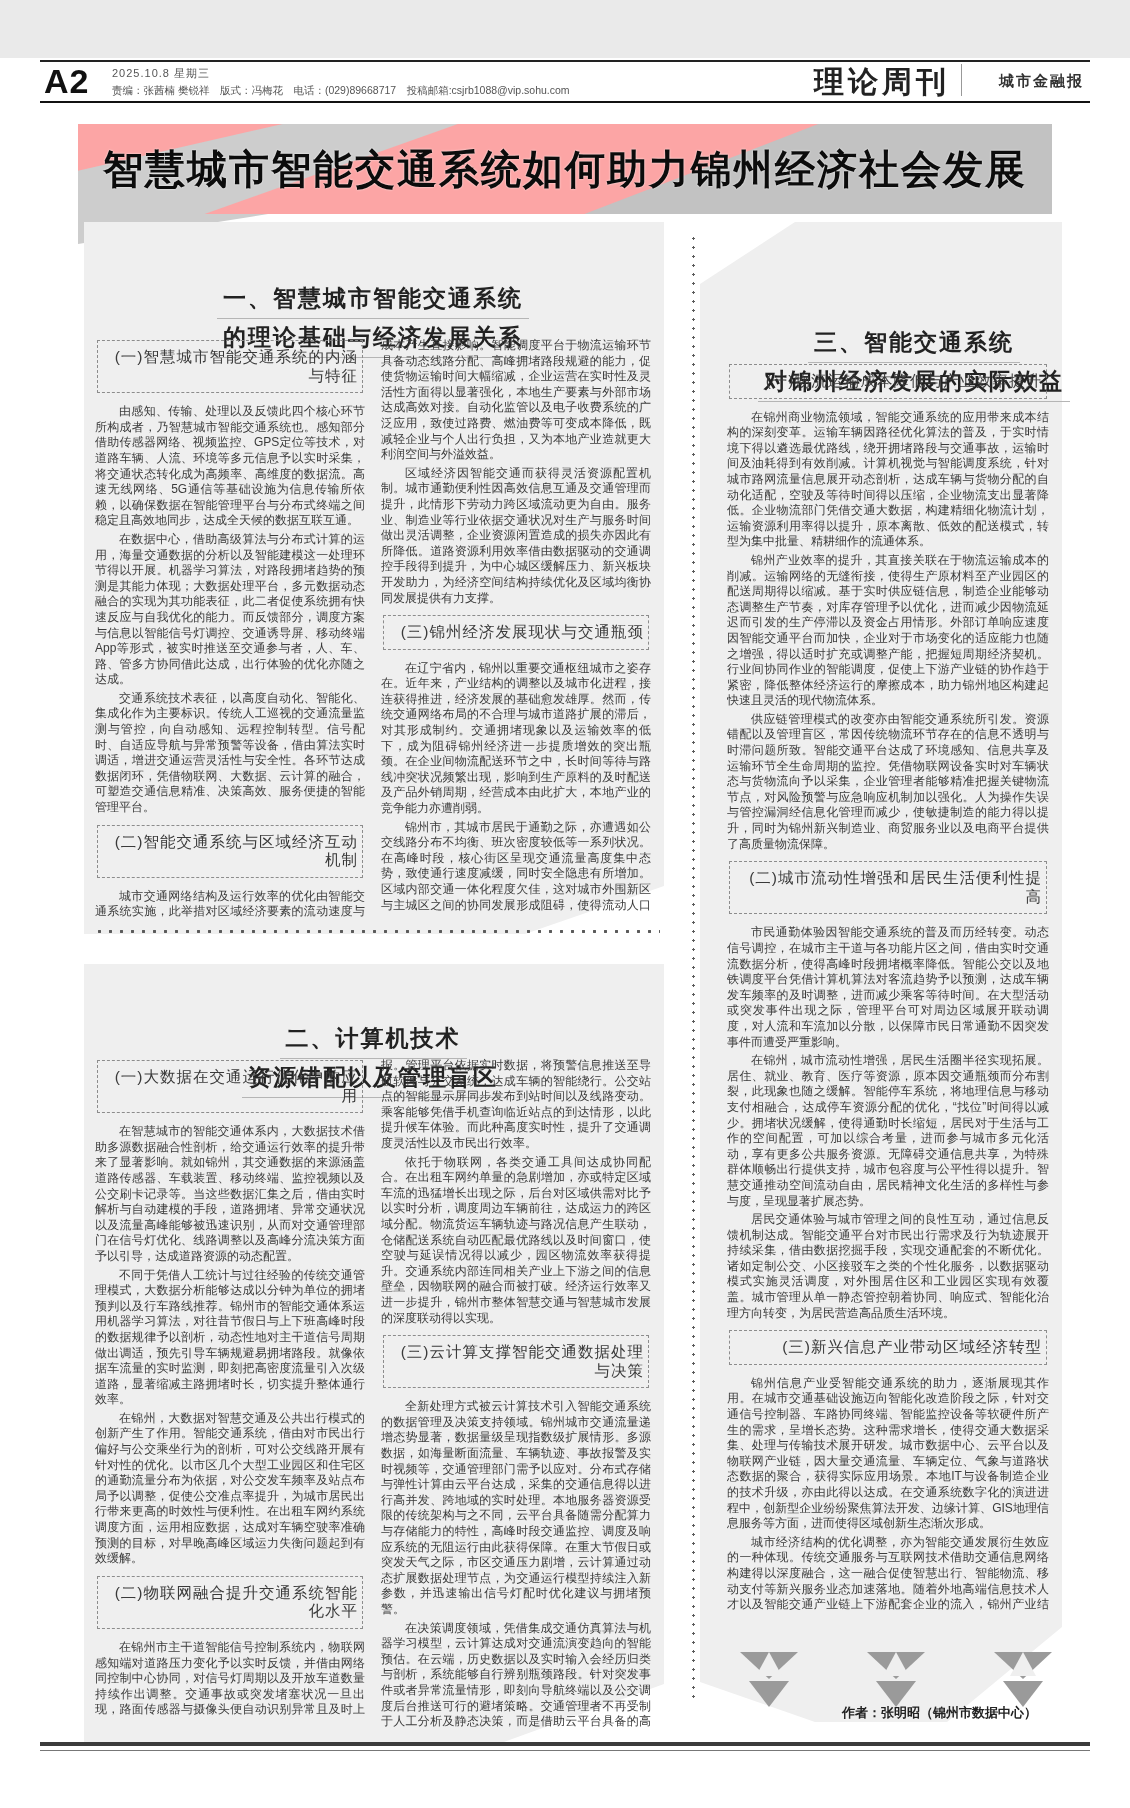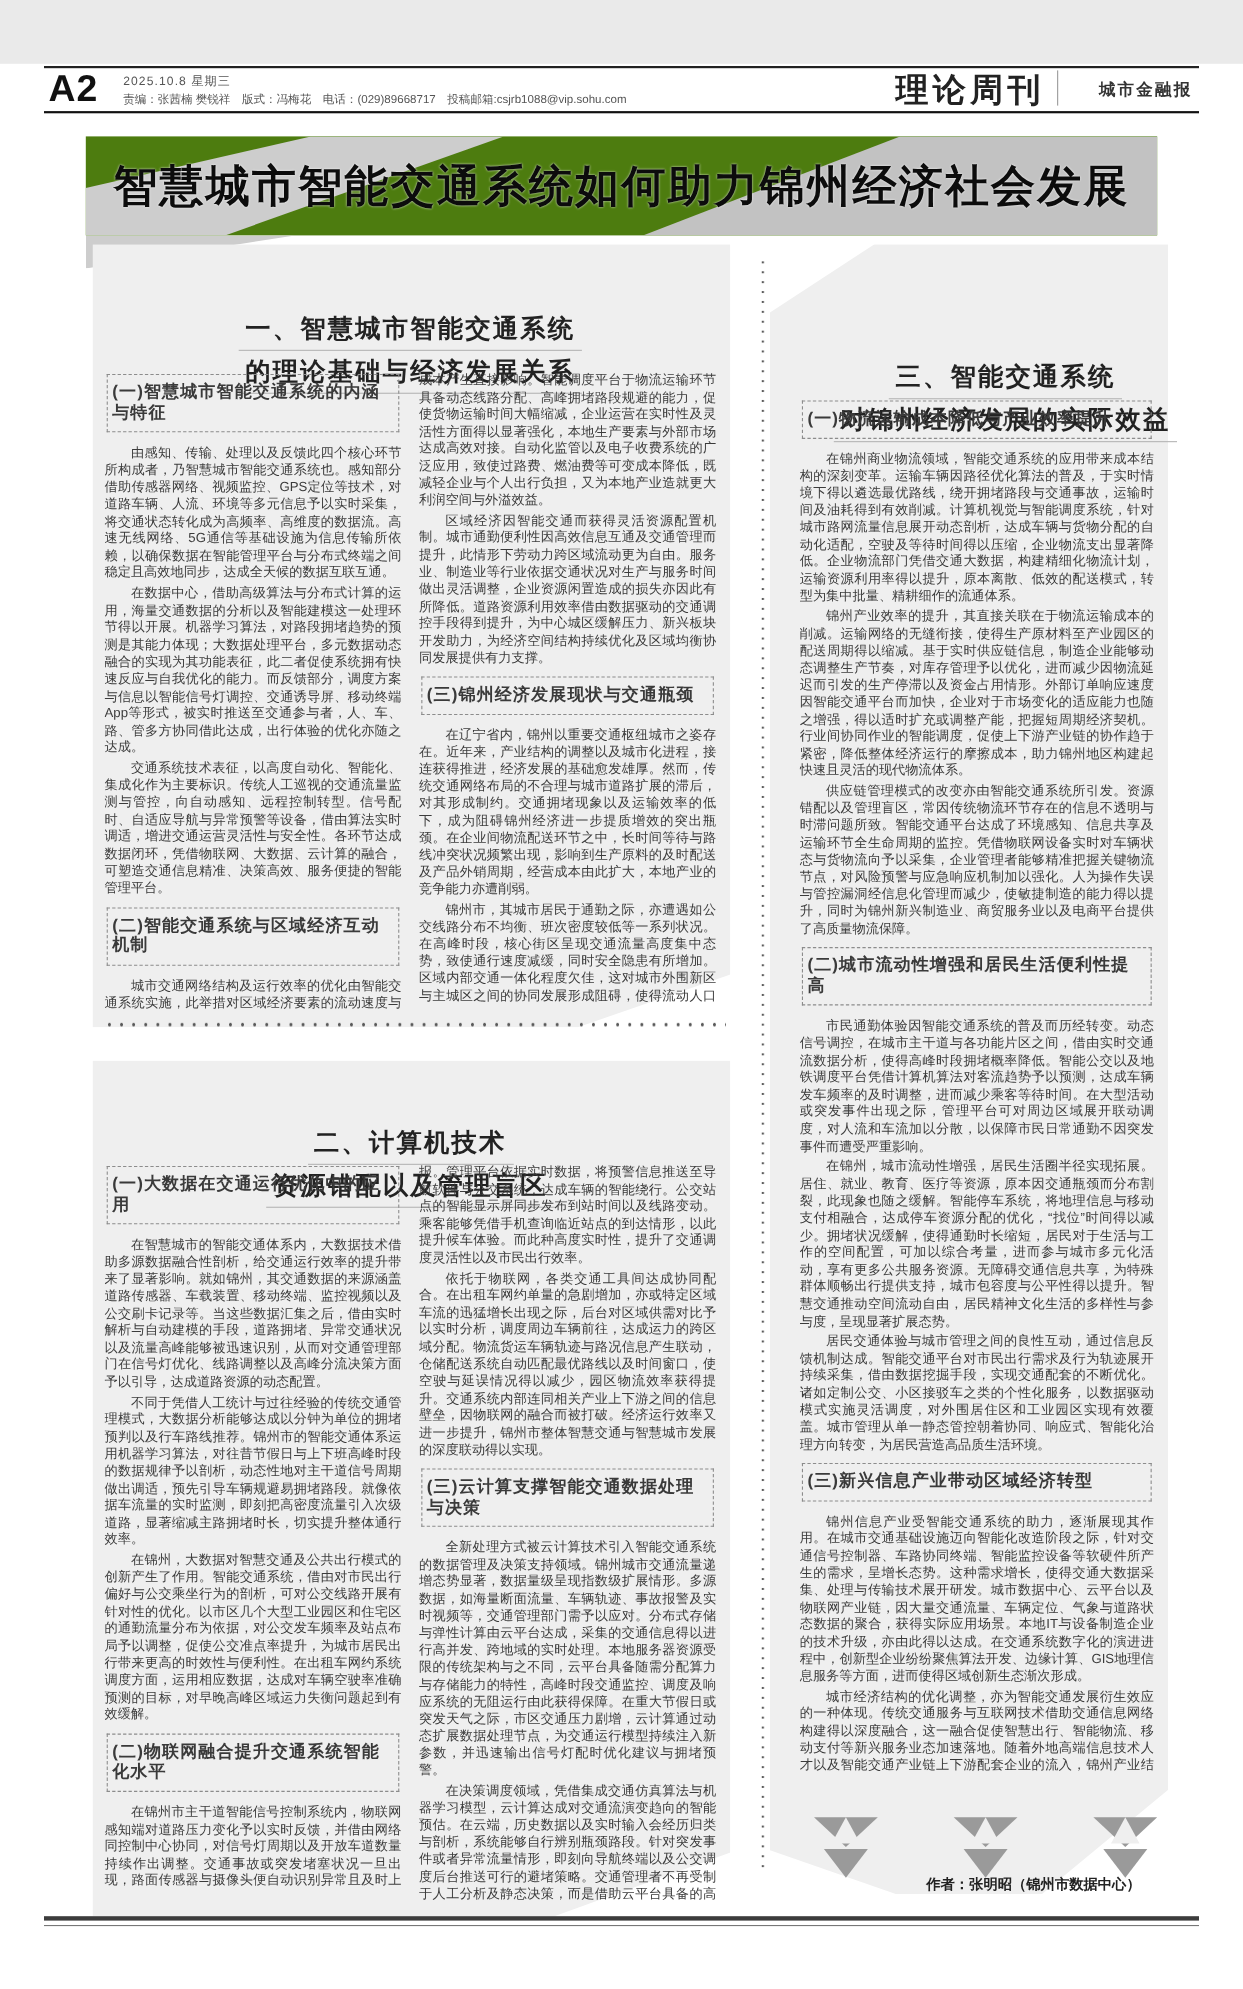--- a/index.html
+++ b/index.html
@@ -12,21 +12,21 @@
   .rule-top { position:absolute; left:40px; top:60px; width:1050px; height:2px; background:#222; }
   .rule-under-header { position:absolute; left:40px; top:101px; width:1050px; height:2px; background:#111; }
   .page-label { position:absolute; left:44px; top:62px; font-size:34px; font-weight:800; letter-spacing:1px; color:#111; }
   .date-line { position:absolute; left:112px; top:66px; font-size:11px; color:#555; letter-spacing:1px; }
   .credits-line { position:absolute; left:112px; top:84px; font-size:10.5px; color:#555; }
   .masthead { position:absolute; right:180px; top:62px; font-size:30px; font-weight:900; color:#222; letter-spacing:4px; }
   .mast-div { position:absolute; right:168px; top:64px; width:1px; height:32px; background:#999; }
   .paper-name { position:absolute; right:46px; top:72px; font-size:15px; font-weight:700; color:#333; letter-spacing:2px; font-family:"Liberation Serif","DejaVu Serif",serif; }
 
   
-  .band { position:absolute; left:78px; top:124px; width:974px; height:90px; background:#4d7c0f; overflow:hidden; }
+  .band { position:absolute; left:78px; top:124px; width:974px; height:90px; background:#fca5a5; overflow:hidden; }
   .band .shape { position:absolute; top:0; bottom:0; left:0; right:0; }
   .shape-left { background:#cdcdcd; clip-path:polygon(0 100%, 0 52%, 21% 0, 39% 0, 13% 100%); }
   .shape-right { background:#c2c2c2; clip-path:polygon(52% 100%, 76% 0, 100% 0, 100% 100%); }
   .band-tail { position:absolute; left:78px; top:214px; width:190px; height:30px; background:#cdcdcd; clip-path:polygon(0 0, 100% 0, 0 100%); }
   .headline { position:absolute; left:0; top:0; width:100%; height:100%; display:flex; align-items:center; justify-content:center;
               font-size:40px; font-weight:900; color:#0c0c0c; letter-spacing:2px; white-space:nowrap;
               text-shadow:0 0 2px rgba(255,255,255,.9); }
 
   
   .panel { position:absolute; background:#efefef; }
@@ -51,22 +51,22 @@
   .sec-head-2 { left:95px; top:980px; width:556px; }
   .sec-head-3 { left:744px; top:284px; width:340px; }
 
   
   .body-2col { position:absolute; columns:2; column-gap:16px; column-fill:auto; overflow:hidden; }
   .body-1col { position:absolute; overflow:hidden; }
   .body-s1 { left:95px; top:338px; width:556px; height:584px; }
   .body-s2 { left:95px; top:1058px; width:556px; height:672px; }
   .body-s3 { left:727px; top:362px; width:322px; height:1248px; }
 
-  .subhead { border:1px dashed #8c8c8c; padding:7px 4px; margin:9px 2px 11px; text-align:left;
-             font-size:15.5px; font-weight:700; color:#3a3a3a; letter-spacing:1px;
+  .subhead { border:1px dashed #8c8c8c; padding:7px 4px; margin:9px 2px 11px; text-align:right;
+             font-size:15.5px; font-weight:400; color:#3a3a3a; letter-spacing:1px;
              break-inside:avoid; line-height:1.2; }
   .subhead.first { margin-top:2px; }
   p.body-p { font-size:12px; line-height:15.6px; text-align:justify; text-indent:2em; color:#3b3b3b; margin-bottom:3px; }
 
   
   .author { position:absolute; left:727px; top:1704px; width:310px; text-align:right;
             font-size:13px; font-weight:700; color:#222; }
   .tri-row { position:absolute; left:740px; top:1652px; width:312px; display:flex; justify-content:space-between; }
   .tri-cluster { position:relative; width:58px; height:58px; }
   .tri-big { position:absolute; left:0; top:0; width:0; height:0;

